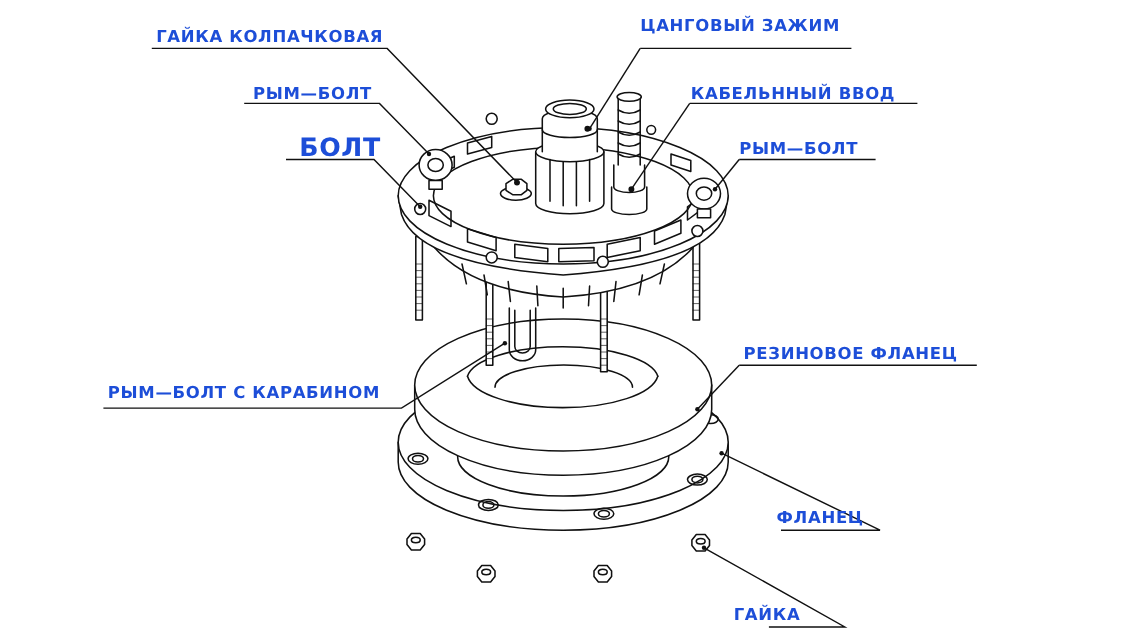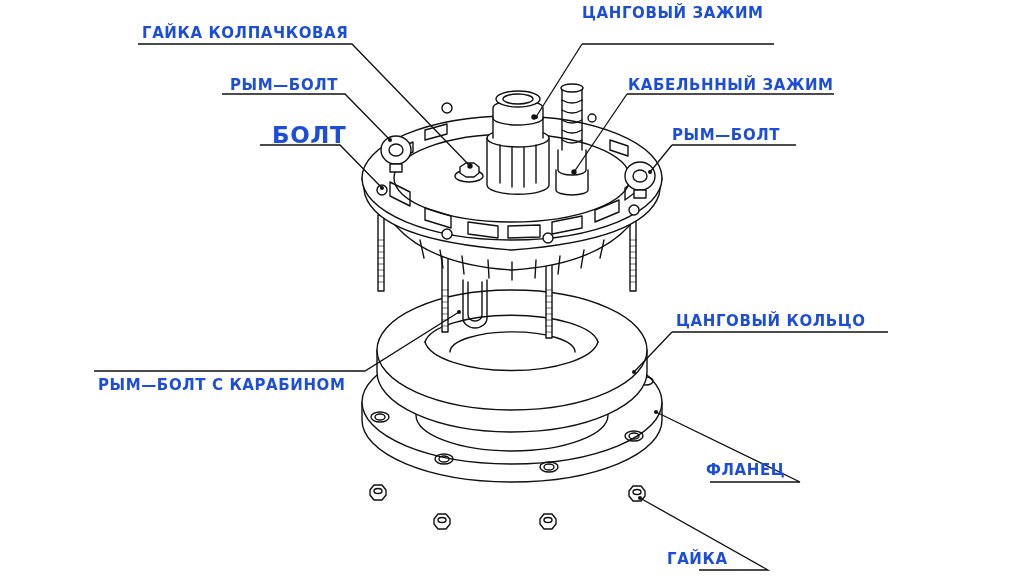--- a/index.html
+++ b/index.html
@@ -164,21 +164,21 @@
     <circle cx="382" cy="188" r="2"></circle>
       <circle cx="650" cy="172" r="2"></circle>
     <circle cx="634" cy="372" r="2"></circle>
       <circle cx="459" cy="312" r="2"></circle>
     <circle cx="656" cy="412" r="2"></circle>
       <circle cx="640" cy="498" r="2"></circle>
   </g>
 </svg>
 
 <div class="label" style="left:142px;top:24px;">ГАЙКА КОЛПАЧКОВАЯ</div>
-<div class="label" style="left:582px;top:4px;">ЦАНГОВЫЙ ЗАЖИМ</div>
+<div class="label" style="left:582px;top:14px;">ЦАНГОВЫЙ ЗАЖИМ</div>
 <div class="label" style="left:230px;top:76px;">РЫМ—БОЛТ</div>
-<div class="label" style="left:628px;top:76px;">КАБЕЛЬННЫЙ ЗАЖИМ</div>
+<div class="label" style="left:628px;top:76px;">КАБЕЛЬННЫЙ ВВОД</div>
 <div class="label big" style="left:272px;top:126px;">БОЛТ</div>
 <div class="label" style="left:672px;top:126px;">РЫМ—БОЛТ</div>
-<div class="label" style="left:676px;top:312px;">ЦАНГОВЫЙ КОЛЬЦО</div>
-<div class="label" style="left:98px;top:348px;margin-top:28px;">РЫМ—БОЛТ С КАРАБИНОМ</div>
+<div class="label" style="left:676px;top:312px;">РЕЗИНОВОЕ ФЛАНЕЦ</div>
+<div class="label" style="left:98px;top:348px;">РЫМ—БОЛТ С КАРАБИНОМ</div>
 <div class="label" style="left:706px;top:461px;">ФЛАНЕЦ</div>
 <div class="label" style="left:667px;top:550px;">ГАЙКА</div>
 
 </body></html>

